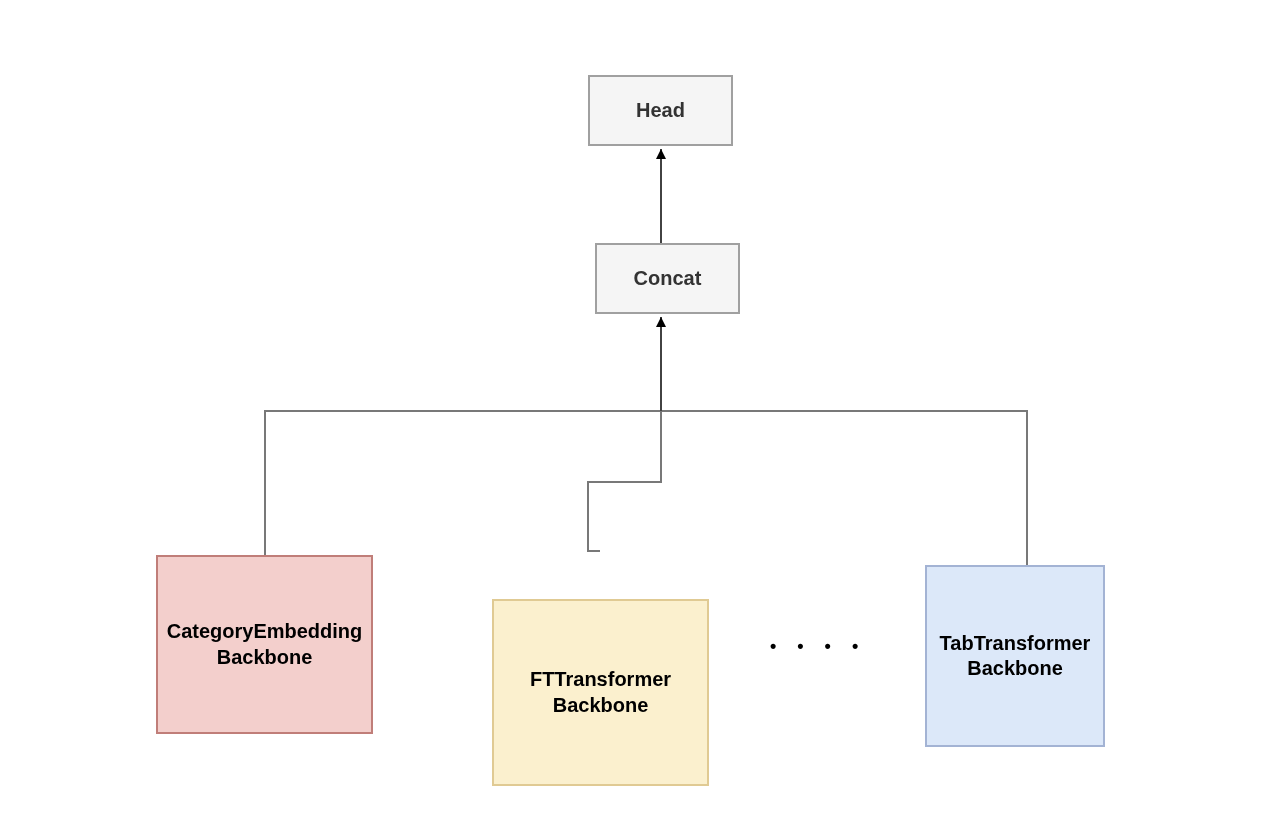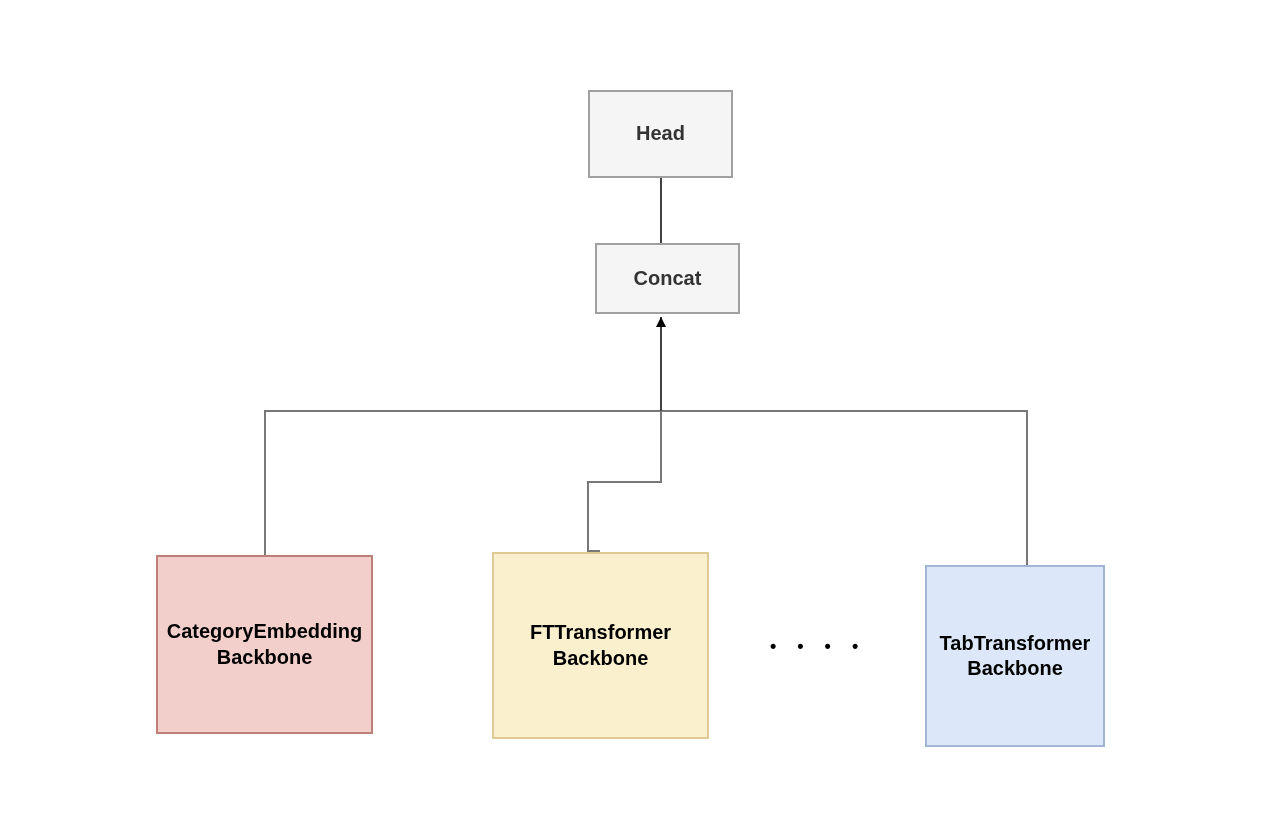--- a/index.html
+++ b/index.html
@@ -28,21 +28,21 @@
     border: 2px solid #999;
     display: flex;
     align-items: center;
     justify-content: center;
     text-align: center;
     font-weight: 700;
     font-size: 20px;
     line-height: 1.27;
     padding: 0 2px;
   }
-  .node-head    { left: 588px; top: 90px;  width: 145px; height: 88px; }
+  .node-head    { left: 588px; top: 75px;  width: 145px; height: 71px; }
   .node-concat  { left: 588px; top: 243px; width: 145px; height: 71px; margin-left: 7px; }
   .node-cat     { left: 156px; top: 555px; width: 217px; height: 179px; }
   .node-ft      { left: 492px; top: 552px; width: 217px; height: 187px; }
   .node-tab     { left: 925px; top: 565px; width: 180px; height: 182px; }
   .ellipsis {
     position: absolute;
     left: 770px;
     top: 636px;
     font-size: 18px;
     font-weight: 700;
@@ -78,21 +78,21 @@
   </div>
 
   <div class="node node-concat" style="background-color: rgb(245, 245, 245); border-color: rgb(160, 160, 160); color: rgb(51, 51, 51);">
     <span>Concat</span>
   </div>
 
   <div class="node node-cat" style="background-color: rgb(243, 207, 204); border-color: rgb(192, 126, 121); color: rgb(0, 0, 0);">
     <span>CategoryEmbedding Backbone</span>
   </div>
 
-  <div class="node node-ft" style="background-color: rgb(251, 240, 206); border-color: rgb(224, 202, 147); color: rgb(0, 0, 0);">
+  <div class="node node-ft" style="background-color: rgb(251, 240, 206); border-color: rgb(224, 202, 147); color: rgb(0, 0, 0); margin-top: 47px;">
     <span>FTTransformer Backbone</span>
   </div>
 
   <div class="node node-tab" style="background-color: rgb(220, 232, 249); border-color: rgb(163, 179, 212); color: rgb(0, 0, 0);">
     <span>TabTransformer Backbone</span>
   </div>
 
   <div class="ellipsis">••••</div>
 
 </div>

